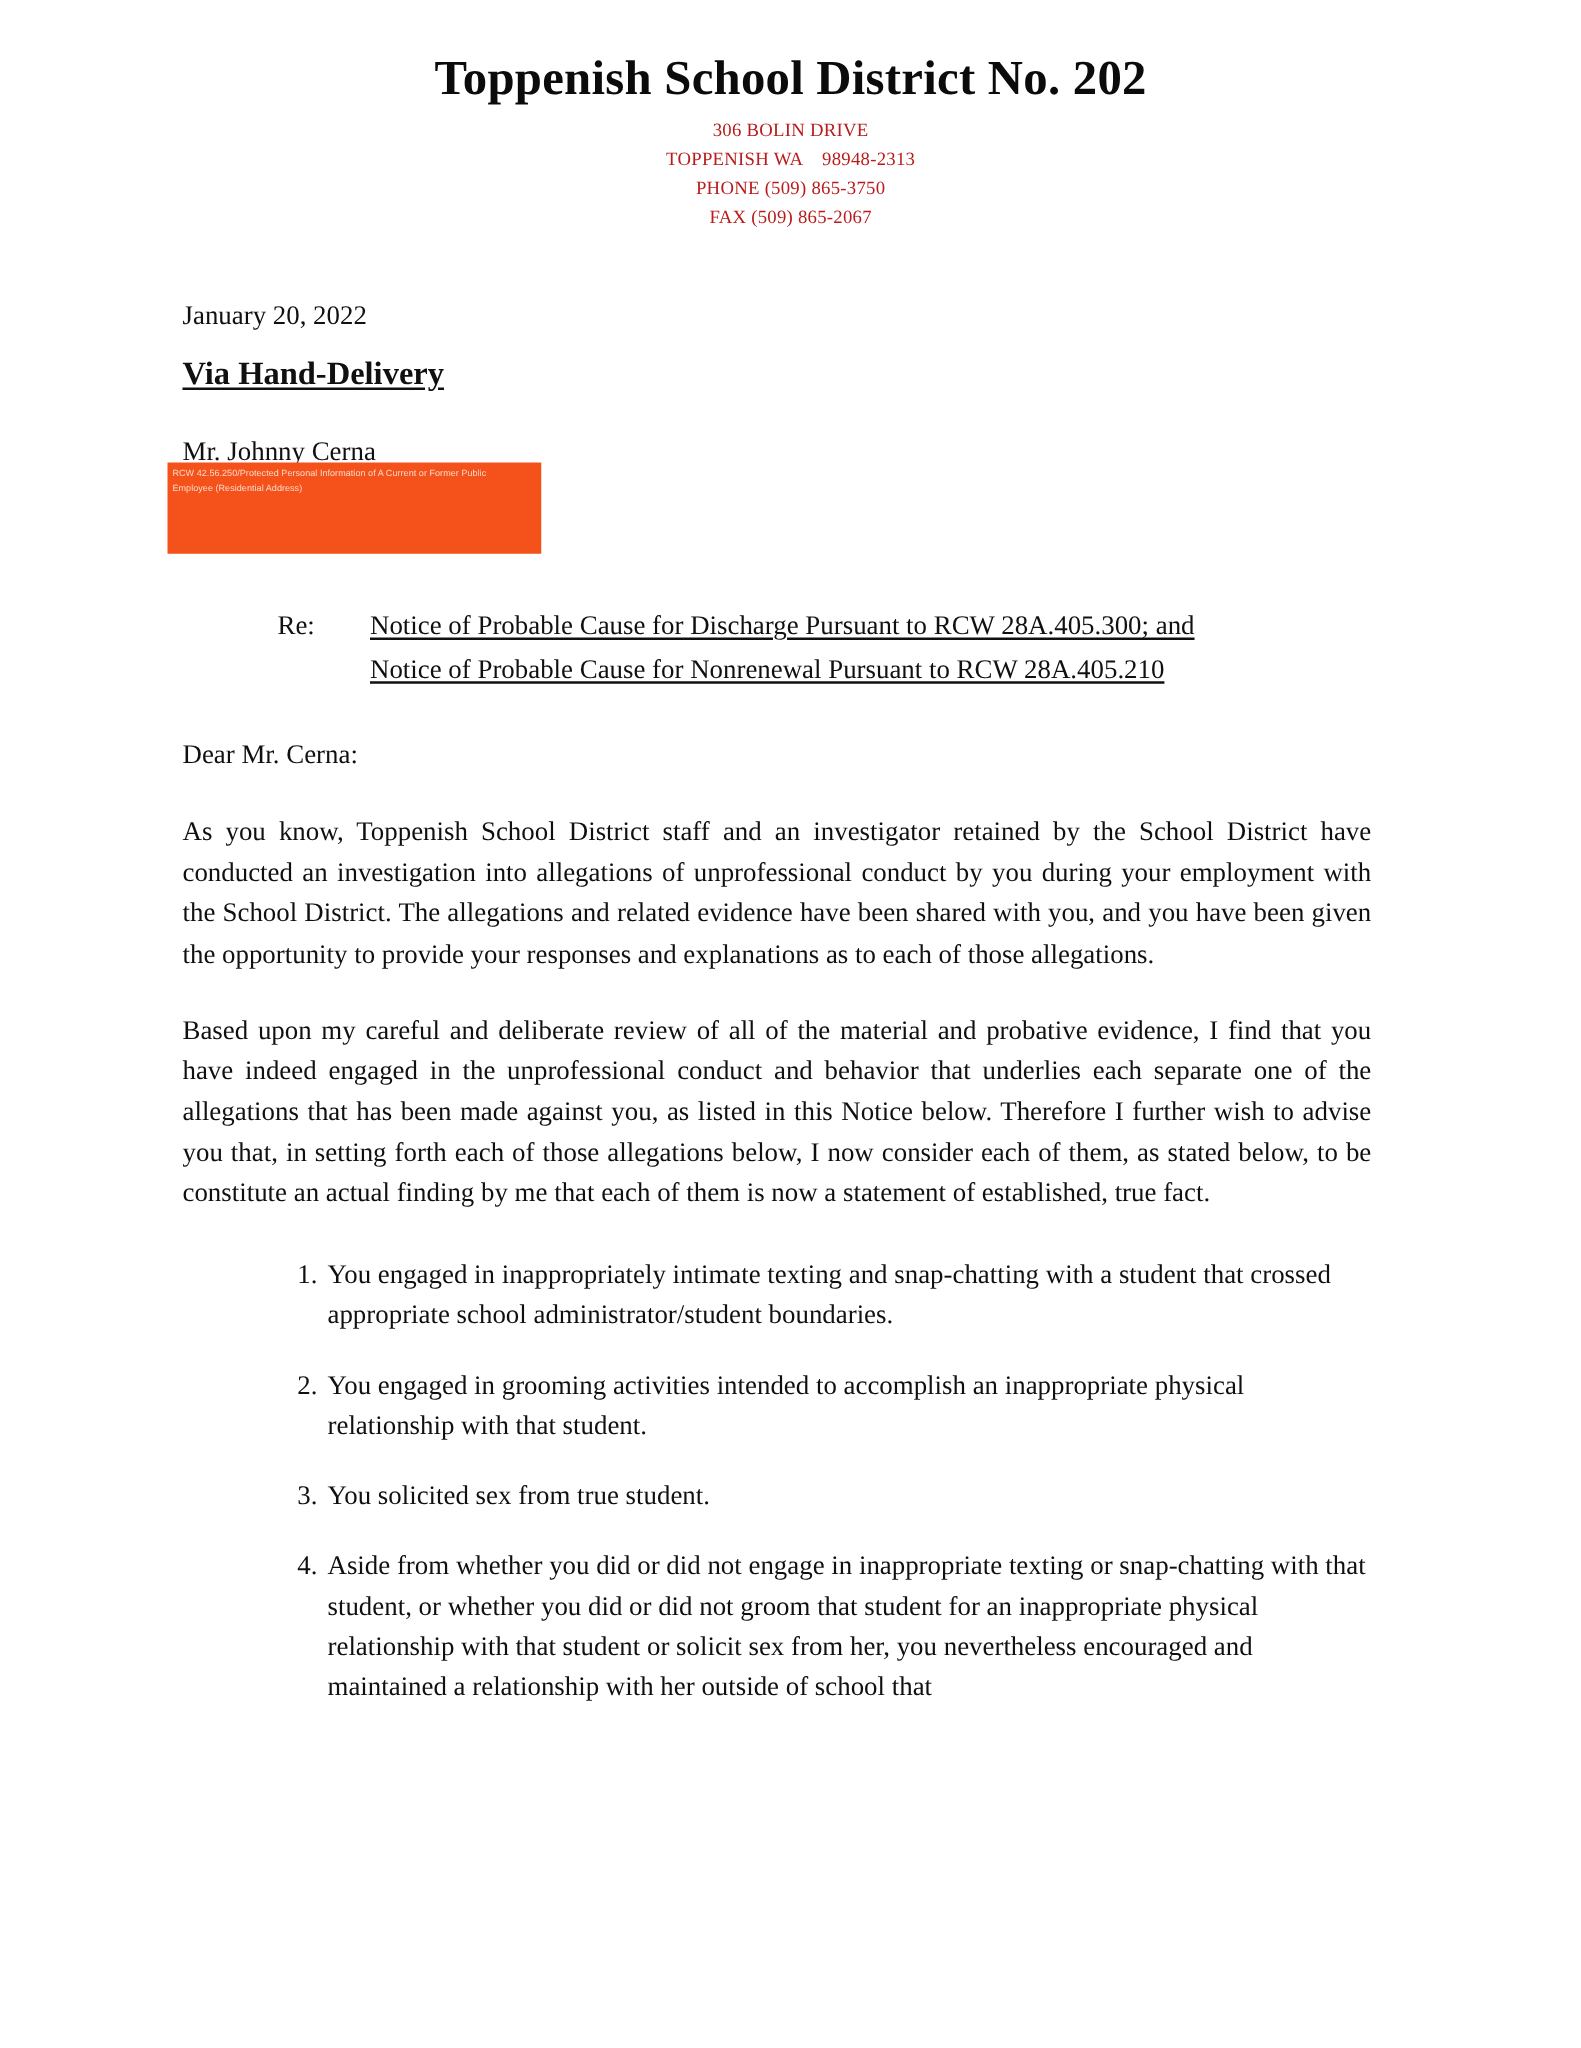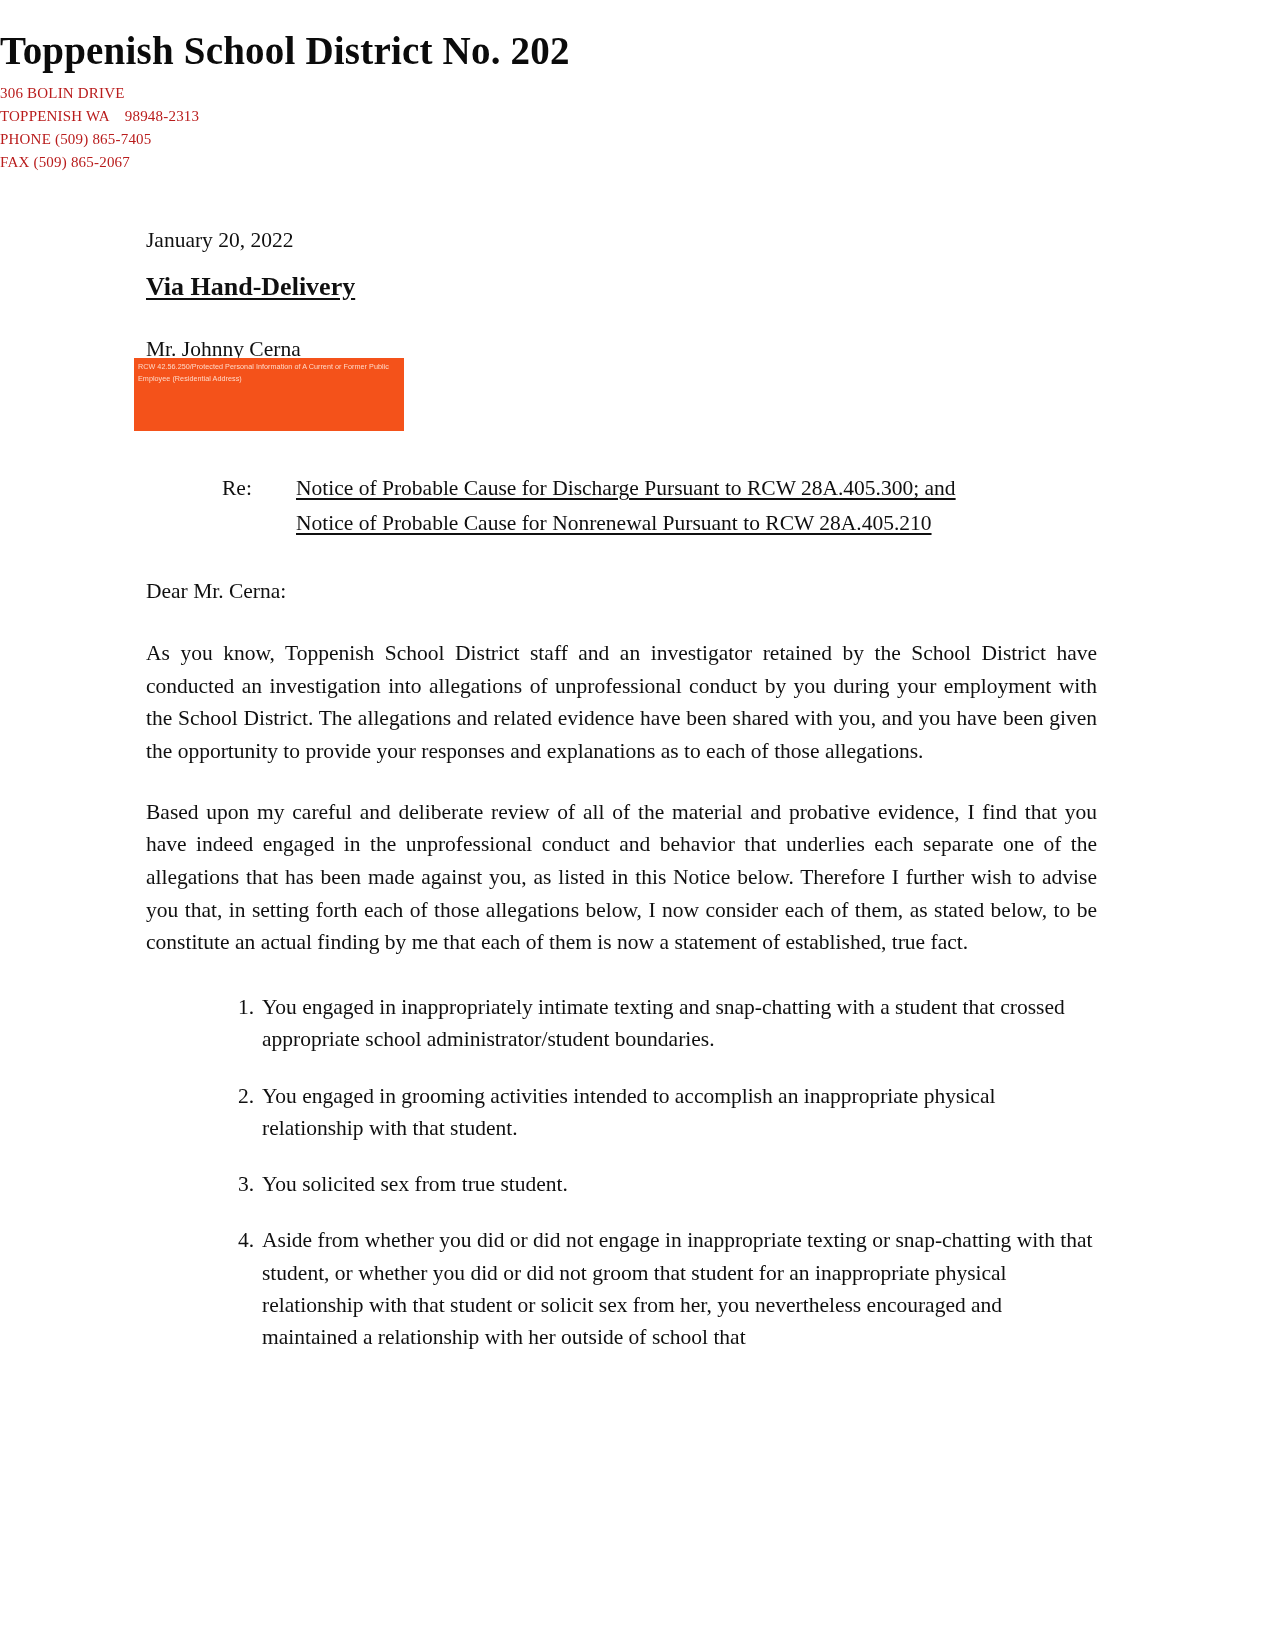--- a/index.html
+++ b/index.html
@@ -20,22 +20,22 @@
     position: relative;
     width: 1265px;
     height: 1638px;
     background: #fff;
     box-sizing: border-box;
     padding: 0;
   }
 
   
   .letterhead {
-    text-align: left;
-    padding-top: 30px;
+    text-align: center;
+    padding-top: 42px;
   }
   .lh-title {
     font-family: "Liberation Serif", "DejaVu Serif", serif;
     font-size: 39px;
     font-weight: bold;
     letter-spacing: 0.2px;
     line-height: 1.08;
     margin: 0 0 10px 0;
     color: #0b0b0b;
   }
@@ -75,20 +75,21 @@
 
   
   .redaction {
     width: 270px;
     height: 73px;
     margin-top: -4px;
     margin-left: -12px;
     background: #f4521a;
     position: relative;
     overflow: hidden;
+    padding-left: 29px;
   }
   .redaction-label {
     position: absolute;
     top: 3px;
     left: 4px;
     width: 262px;
     font-family: "Liberation Sans", "DejaVu Sans", sans-serif;
     font-size: 7.2px;
     line-height: 1.55;
     color: #ffd9c8;
@@ -158,21 +159,21 @@
 </style>
 </head>
 <body>
 
 <div class="page">
 
   <div class="letterhead">
     <div class="lh-title">Toppenish School District No. 202</div>
     <div class="lh-line">306 BOLIN DRIVE</div>
     <div class="lh-line">TOPPENISH WA    98948-2313</div>
-    <div class="lh-line">PHONE (509) 865-7405</div>
+    <div class="lh-line">PHONE (509) 865-3750</div>
     <div class="lh-line">FAX (509) 865-2067</div>
   </div>
 
   <div class="content">
 
     <div class="date-line">January 20, 2022</div>
 
     <div><span class="via-line">Via Hand-Delivery</span></div>
 
     <div class="addressee">Mr. Johnny Cerna</div>

